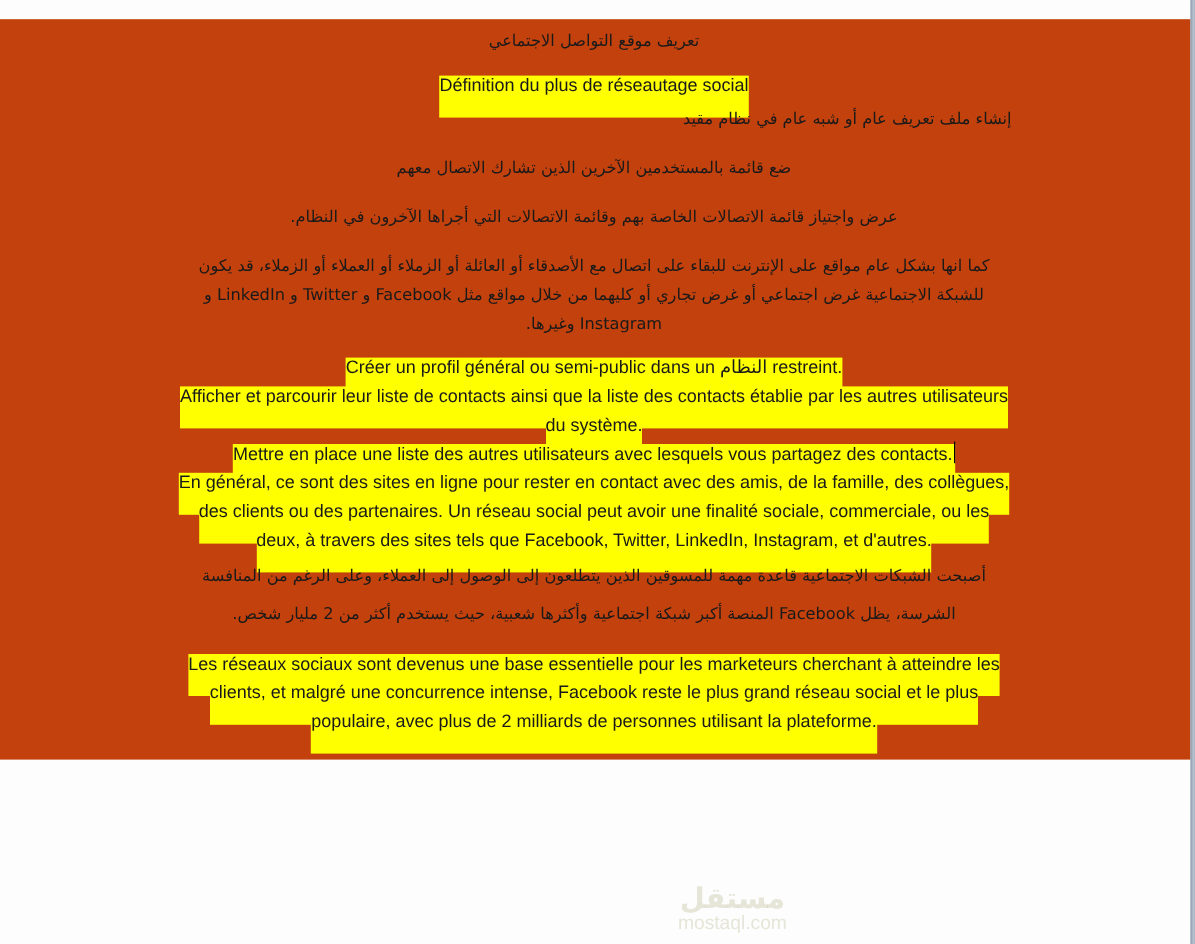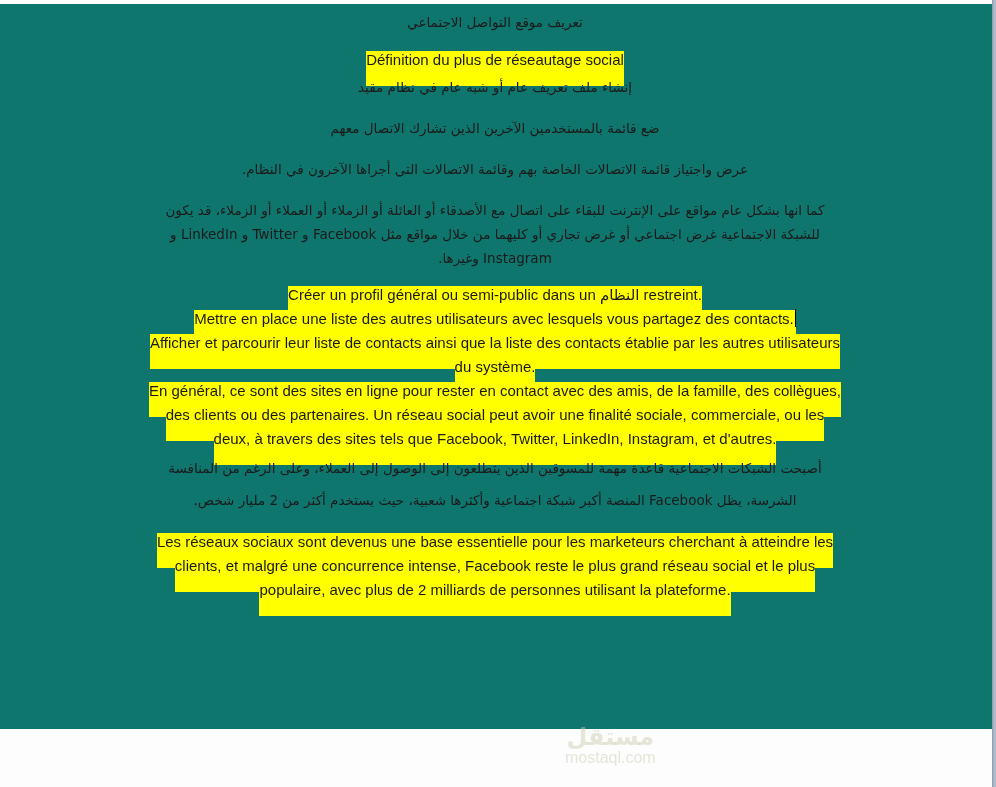--- a/index.html
+++ b/index.html
@@ -11,24 +11,24 @@
       background: #fdfdfd;
     }
     body {
       position: relative;
       font-family: "Liberation Sans", "DejaVu Sans", sans-serif;
       color: #1a1a1a;
     }
     .page {
       position: absolute;
       left: 0;
-      top: 4px;
+      top: 16px;
       width: 992px;
-      height: 725px;
-      background: #0f766e;
+      height: 617px;
+      background: #c2410c;
     }
     .scrollbar {
       position: absolute;
       right: 0;
       top: 0;
       width: 4px;
       height: 787px;
       background: linear-gradient(to right, #8a97a8, #b7c2d0 60%, #a4b0bf);
     }
     .content {
@@ -99,46 +99,46 @@
     <p class="p ar">
       <span>تعريف موقع التواصل الاجتماعي</span>
     </p>
 
     <p class="p fr" style="margin-top:-3px;">
       <span class="hl">Définition du plus de réseautage social</span>
     </p>
 
 
 
-    <p class="p ar" style="margin-top:3px;">
+    <p class="p ar" style="margin-top:3px;text-align:right;">
       <span>إنشاء ملف تعريف عام أو شبه عام في نظام مقيد</span>
     </p>
 
     <p class="p ar">
       <span>ضع قائمة بالمستخدمين الآخرين الذين تشارك الاتصال معهم</span>
     </p>
 
     <p class="p ar">
       <span>عرض واجتياز قائمة الاتصالات الخاصة بهم وقائمة الاتصالات التي أجراها الآخرون في النظام.</span>
     </p>
 
     <p class="p ar" style="line-height:24px;">
       <span>كما انها بشكل عام مواقع على الإنترنت للبقاء على اتصال مع الأصدقاء أو العائلة أو الزملاء أو العملاء أو الزملاء، قد يكون للشبكة الاجتماعية غرض اجتماعي أو غرض تجاري أو كليهما من خلال مواقع مثل Facebook و Twitter و LinkedIn و Instagram وغيرها.</span>
     </p>
 
     <p class="p fr" style="margin-top:-3px;">
       <span class="hl">Créer un profil général ou semi-public dans un النظام restreint.</span>
     </p>
 
     <p class="p fr">
-      <span class="hl"><span>Mettre en place une liste des autres utilisateurs avec lesquels vous partagez des contacts.</span><span class="caret"></span></span>
+      <span class="hl">Afficher et parcourir leur liste de contacts ainsi que la liste des contacts établie par les autres utilisateurs du système.</span>
     </p>
 
     <p class="p fr">
-      <span class="hl">Afficher et parcourir leur liste de contacts ainsi que la liste des contacts établie par les autres utilisateurs du système.</span>
+      <span class="hl"><span>Mettre en place une liste des autres utilisateurs avec lesquels vous partagez des contacts.</span><span class="caret"></span></span>
     </p>
 
     <p class="p fr">
       <span class="hl">En général, ce sont des sites en ligne pour rester en contact avec des amis, de la famille, des collègues, des clients ou des partenaires. Un réseau social peut avoir une finalité sociale, commerciale, ou les deux, à travers des sites tels que Facebook, Twitter, LinkedIn, Instagram, et d'autres.</span>
     </p>
 
     <p class="p ar" style="margin-top:1px; line-height:32px;">
       <span>أصبحت الشبكات الاجتماعية قاعدة مهمة للمسوقين الذين يتطلعون إلى الوصول إلى العملاء، وعلى الرغم من المنافسة الشرسة، يظل Facebook المنصة أكبر شبكة اجتماعية وأكثرها شعبية، حيث يستخدم أكثر من 2 مليار شخص.</span>
     </p>
 

